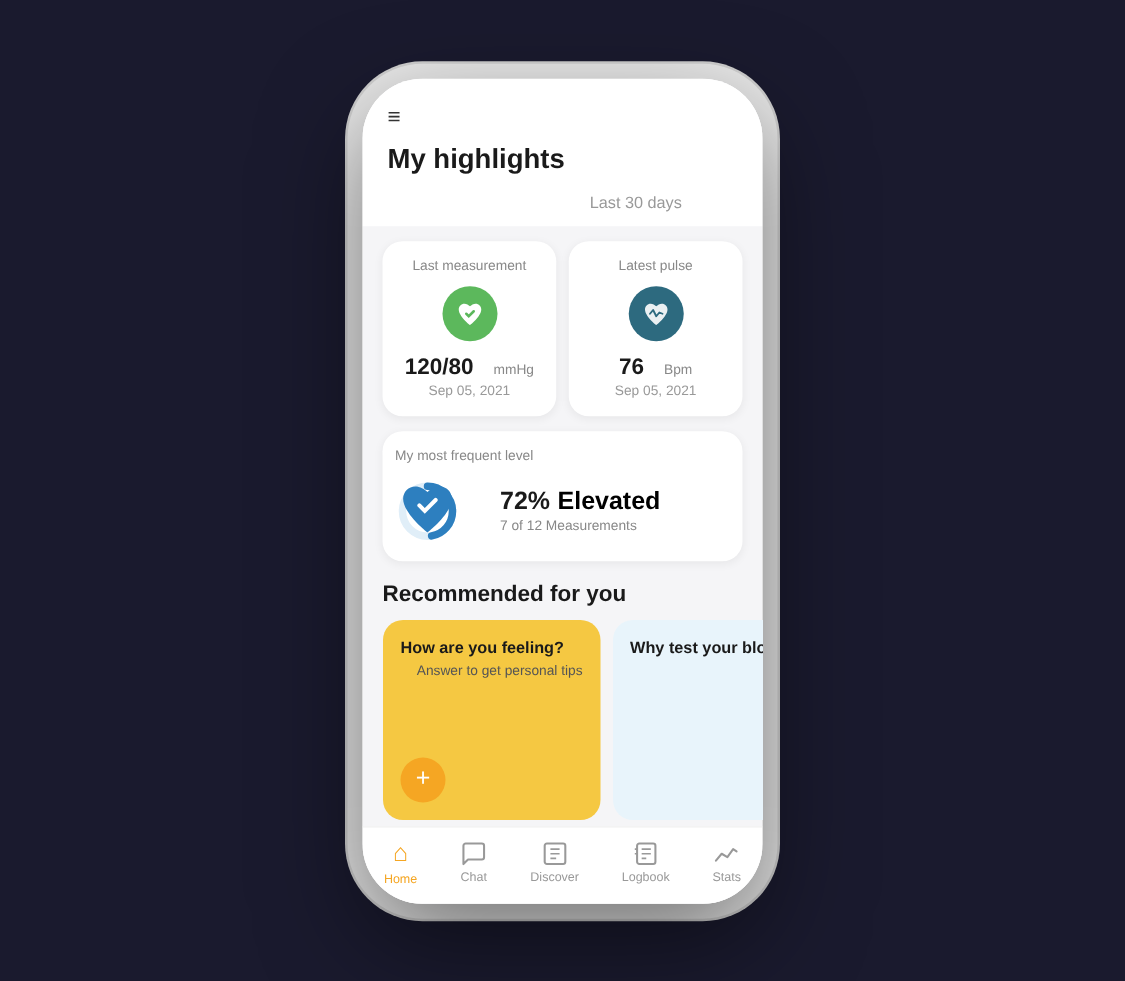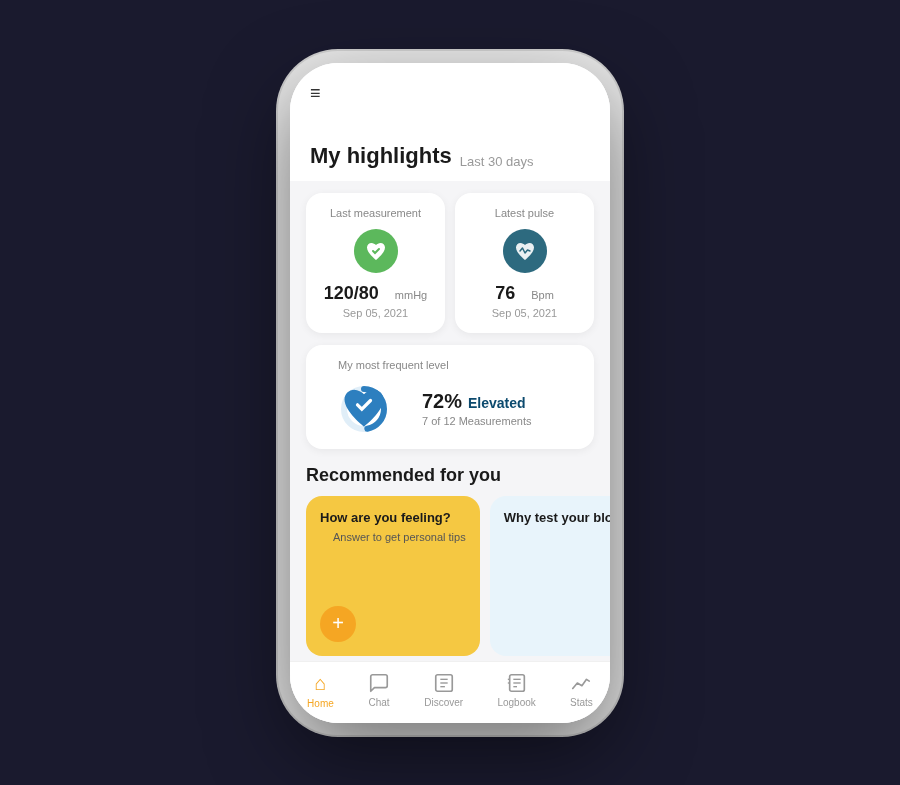--- a/index.html
+++ b/index.html
@@ -37,22 +37,22 @@
       padding: 20px 20px 12px;
     }
     .menu-icon {
       font-size: 18px;
       color: #333;
       margin-bottom: 10px;
       display: block;
     }
     .page-title {
       display: flex;
-      align-items: flex-end;
-      gap: 8px;
+      align-items: flex-start;
+      gap: 20px;
     }
     .page-title-main {
       font-size: 22px;
       font-weight: 700;
       color: #1a1a1a;
     }
     .page-title-sub {
       font-size: 13px;
       color: #999;
       font-weight: 400;
@@ -112,21 +112,21 @@
     .card-date {
       font-size: 11px;
       color: #999;
       margin-top: 3px;
     }
 
     
     .frequent-card {
       background: #fff;
       border-radius: 16px;
-      padding: 14px 32px;
+      padding: 14px 10px;
       box-shadow: 0 2px 8px rgba(0,0,0,0.06);
     }
     .frequent-label {
       font-size: 11px;
       color: #888;
       margin-bottom: 12px;
     }
     .frequent-content {
       display: flex;
       align-items: center;
@@ -149,23 +149,23 @@
     .frequent-text { flex: 1; }
     .frequent-percent {
       font-size: 20px;
       font-weight: 700;
       color: #1a1a1a;
       display: flex;
       align-items: baseline;
       gap: 6px;
     }
     .frequent-level {
-      font-size: 14px;
+      font-size: 20px;
       font-weight: 600;
-      color: #0c4a6e;
+      color: #000000;
     }
     .frequent-sub {
       font-size: 11px;
       color: #888;
       margin-top: 2px;
     }
 
     
     .recommended-title {
       font-size: 18px;

